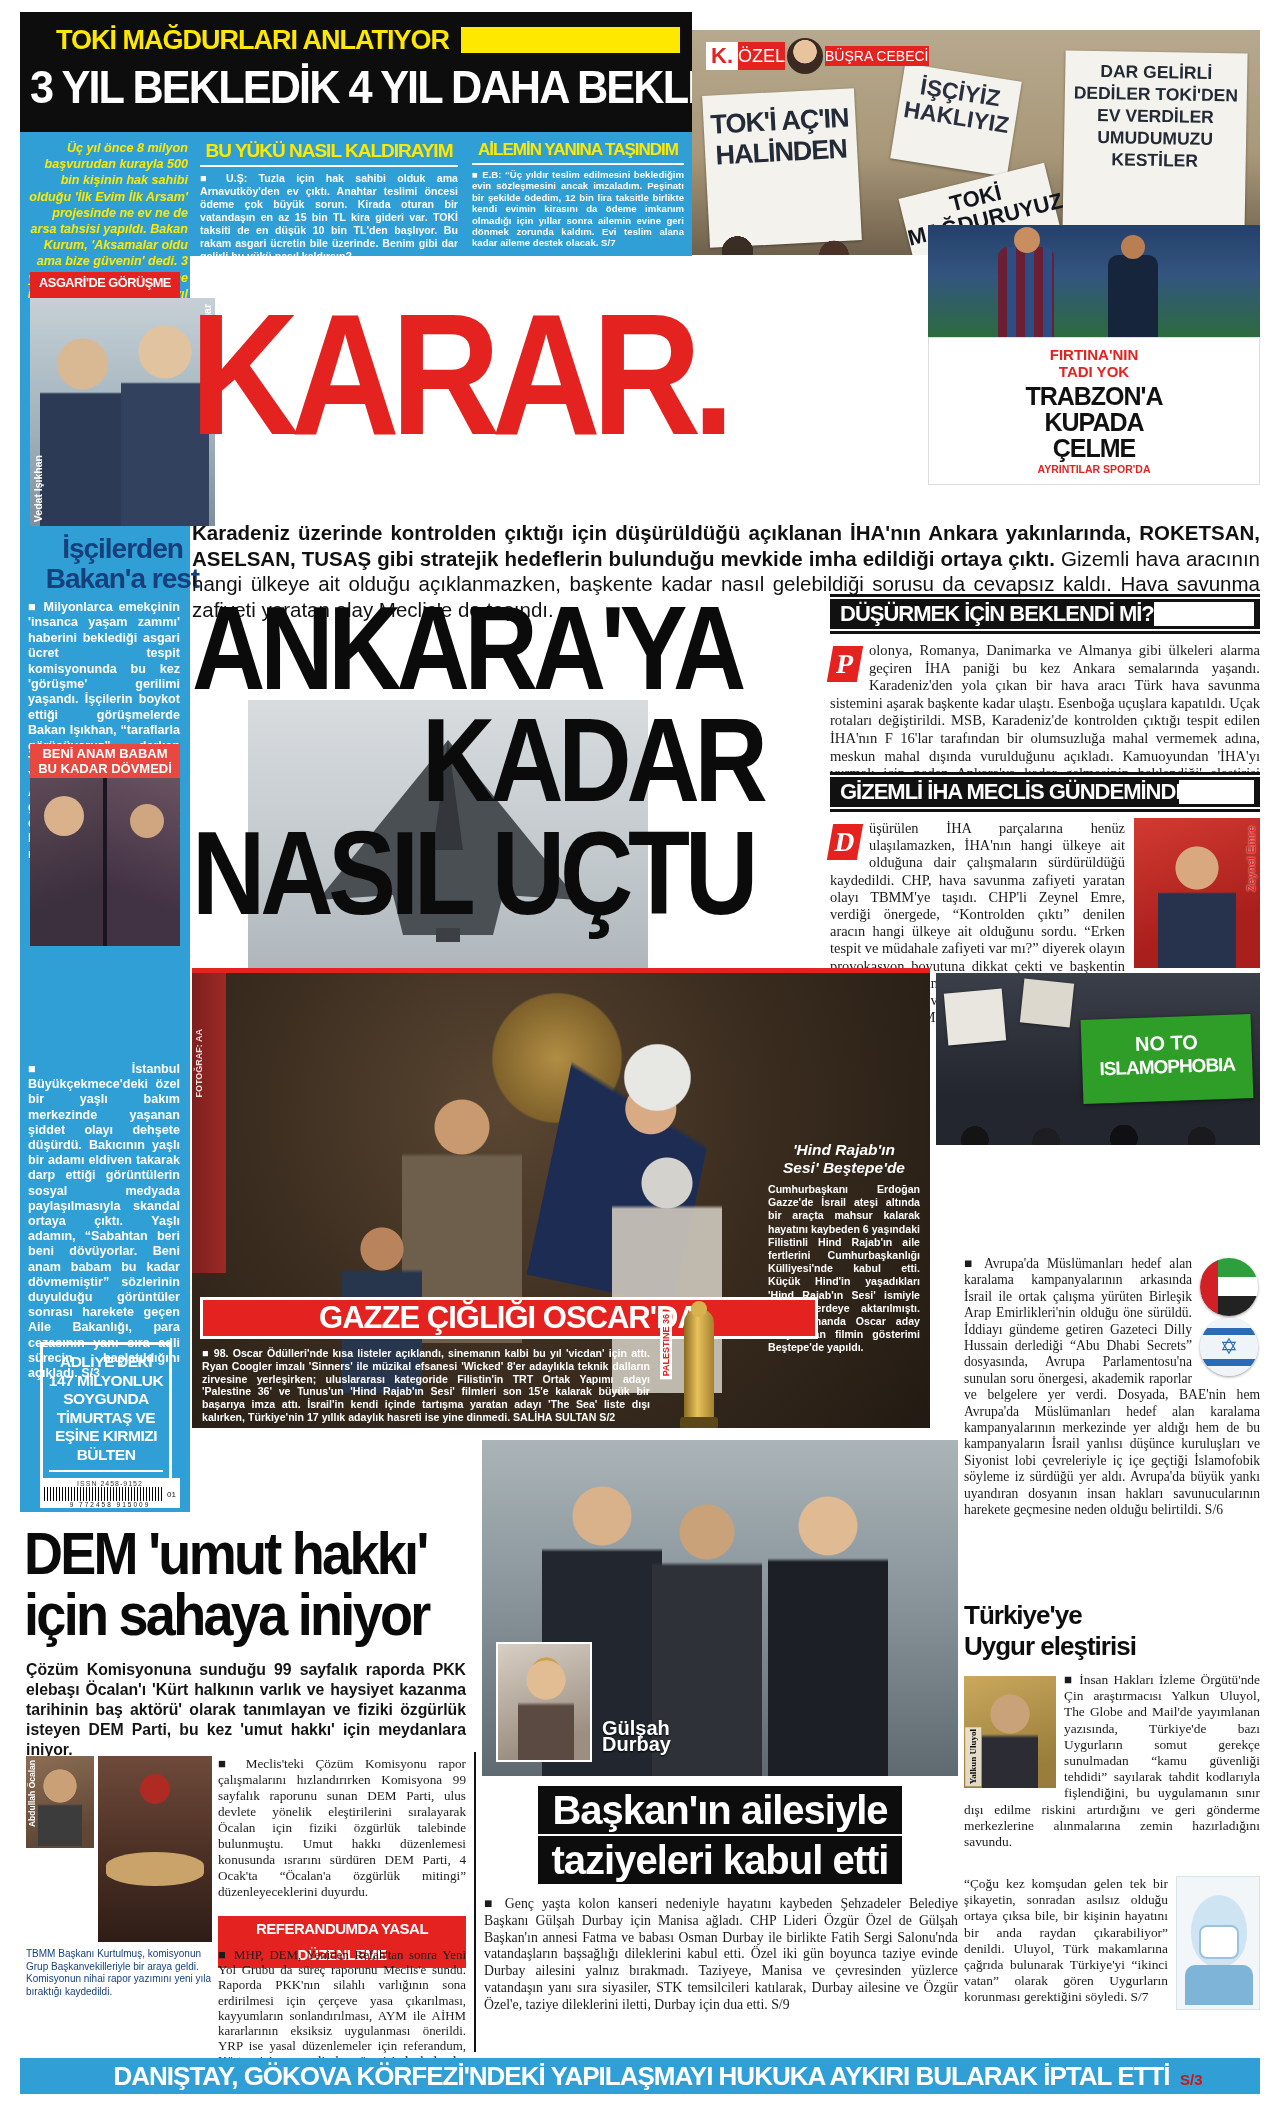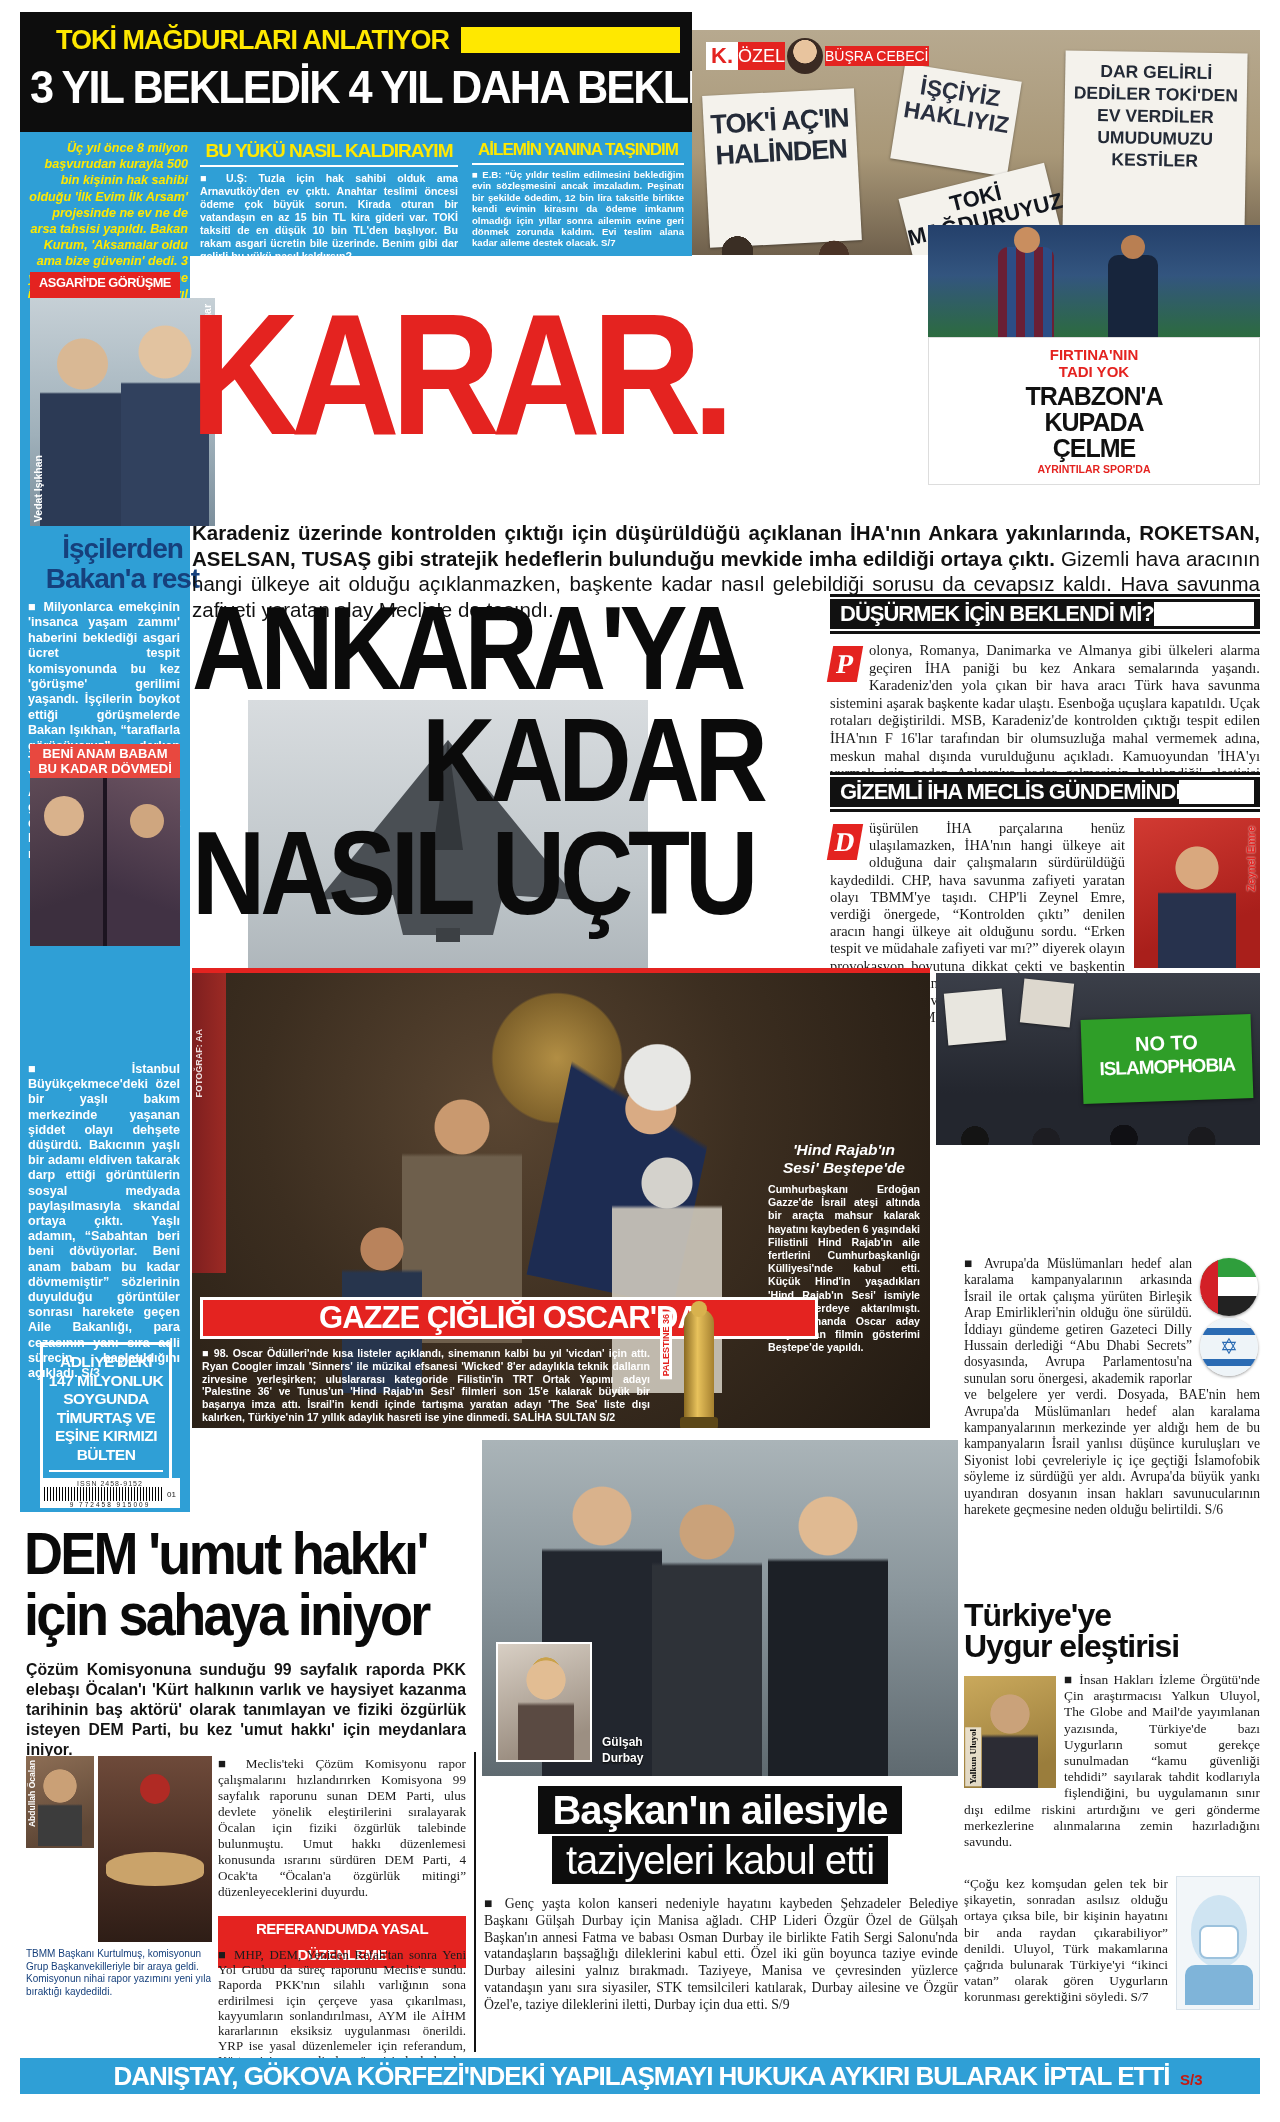--- a/index.html
+++ b/index.html
@@ -204,21 +204,21 @@
   </div>
   <div class="abs serif" style="left:964px;top:1256px;width:296px;font-size:13.6px;line-height:16.4px;">
     <span class="abs" style="position:relative;float:right;width:60px;height:118px;margin:2px 0 4px 8px;">
       <span style="position:absolute;top:0;left:0;width:58px;height:58px;border-radius:50%;overflow:hidden;display:block;background:linear-gradient(180deg,#2f9e3c 0 33%,#fff 33% 66%,#222 66% 100%);box-shadow:0 1px 3px rgba(0,0,0,.4);">
           <span style="position:absolute;left:0;top:0;width:18px;height:100%;background:#d32027;display:block;"></span>
         </span>
       <span style="position:absolute;top:60px;left:0;width:58px;height:58px;border-radius:50%;display:block;background:linear-gradient(180deg,#eef4f8 0 18%,#2b6bb3 18% 30%,#eef4f8 30% 70%,#2b6bb3 70% 82%,#eef4f8 82% 100%);box-shadow:0 1px 3px rgba(0,0,0,.4);text-align:center;color:#2b6bb3;font-size:22px;line-height:58px;">✡</span>
     </span><span>■ Avrupa'da Müslümanları hedef alan karalama kampanyalarının arkasında İsrail ile ortak çalışma yürüten Birleşik Arap Emirlikleri'nin olduğu öne sürüldü. İddiayı gündeme getiren Gazeteci Dilly Hussain derlediği “Abu Dhabi Secrets” dosyasında, Avrupa Parlamentosu'na sunulan soru önergesi, akademik raporlar ve belgelere yer verdi. Dosyada, BAE'nin hem Avrupa'da Müslümanları hedef alan karalama kampanyalarının merkezinde yer aldığı hem de bu kampanyaların İsrail yanlısı düşünce kuruluşları ve Siyonist lobi çevreleriyle iç içe geçtiği İslamofobik söyleme iz sürdüğü yer aldı. Avrupa'da büyük yankı uyandıran dosyanın insan hakları savunucularının harekete geçmesine neden olduğu belirtildi. S/6</span>
   </div>
 
-  <div class="abs" style="left:964px;top:1600px;width:296px;font-weight:bold;font-size:32px;line-height:31px;letter-spacing:-1px;color:#0d0d0d;">
+  <div class="abs" style="left:964px;top:1600px;width:296px;font-weight:bold;font-size:26px;line-height:31px;letter-spacing:-1px;color:#0d0d0d;">
     <div>Türkiye'ye</div>
     <div>Uygur eleştirisi</div>
   </div>
   <div class="abs serif" style="left:964px;top:1672px;width:296px;font-size:13.4px;line-height:16.2px;">
     <span class="ph" style="position:relative;float:left;width:92px;height:112px;margin:4px 8px 2px 0;background:linear-gradient(160deg,#caa95c 0%,#9a7d3c 80%);display:block;">
       <span style="position:absolute;left:18px;top:16px;width:56px;height:96px;background:radial-gradient(circle 20px at 50% 22px,#caa27a 96%,transparent),linear-gradient(180deg,transparent 42px,#2c2c34 46px);display:block;"></span>
       <span class="vl" style="position:absolute;left:1px;bottom:2px;color:#111;font-weight:bold;font-size:9px;background:rgba(255,255,255,.7);padding:2px 0;">Yalkun Uluyol</span>
     </span><span>■ İnsan Hakları İzleme Örgütü'nde Çin araştırmacısı Yalkun Uluyol, The Globe and Mail'de yayımlanan yazısında, Türkiye'de bazı Uygurların somut gerekçe sunulmadan “kamu güvenliği tehdidi” sayılarak tahdit kodlarıyla fişlendiğini, bu uygulamanın sınır dışı edilme riskini artırdığını ve geri gönderme merkezlerine alınmalarına zemin hazırladığını savundu.</span>
   </div>
   <div class="abs serif" style="left:964px;top:1876px;width:204px;font-size:13.4px;line-height:16.2px;">“Çoğu kez komşudan gelen tek bir şikayetin, sonradan asılsız olduğu ortaya çıksa bile, bir kişinin hayatını bir anda raydan çıkarabiliyor” denildi. Uluyol, Türk makamlarına çağrıda bulunarak Türkiye'yi “ikinci vatan” olarak gören Uygurların korunması gerektiğini söyledi. S/7</div>
@@ -250,28 +250,28 @@
 
   <div class="abs" style="left:474px;top:1752px;width:2px;height:300px;background:#111;"></div>
 
   <div class="ph" style="left:482px;top:1440px;width:476px;height:336px;background:linear-gradient(180deg,#aab4b8 0%,#8a969c 45%,#5f6a70 100%);">
     <div style="position:absolute;left:60px;top:40px;width:120px;height:300px;background:radial-gradient(circle 30px at 50% 36px,#d9b28c 96%,transparent),linear-gradient(180deg,transparent 68px,#22262e 72px);"></div>
     <div style="position:absolute;left:170px;top:60px;width:110px;height:280px;background:radial-gradient(circle 28px at 50% 32px,#caa27a 96%,transparent),linear-gradient(180deg,transparent 62px,#2e3238 66px);"></div>
     <div style="position:absolute;right:70px;top:50px;width:120px;height:290px;background:radial-gradient(circle 30px at 50% 36px,#e0ba92 96%,transparent),linear-gradient(180deg,transparent 68px,#1c2026 72px);"></div>
     <div class="abs" style="left:14px;bottom:14px;width:96px;height:120px;background:linear-gradient(160deg,#d8cfc4 0%,#9c8f82 80%);border:2px solid #fff;">
       <div style="position:absolute;left:20px;top:12px;width:56px;height:104px;background:radial-gradient(circle 20px at 50% 24px,#e2bd93 96%,transparent),radial-gradient(circle 24px at 50% 16px,#caa24a 60%,transparent 62%),linear-gradient(180deg,transparent 46px,#5a4a42 50px);"></div>
     </div>
-    <div class="abs w" style="left:120px;bottom:10px;font-weight:bold;font-size:12px;line-height:16px;text-shadow:0 1px 2px #000;">
+    <div class="abs w" style="left:120px;bottom:24px;font-weight:bold;font-size:20px;line-height:16px;text-shadow:0 1px 2px #000;">
       <div>Gülşah</div>
       <div>Durbay</div>
     </div>
   </div>
   <div class="abs" style="left:482px;top:1786px;width:476px;text-align:center;">
     <span style="display:inline-block;background:#0d0d0d;color:#fff;font-weight:900;font-size:40px;line-height:48px;padding:0 14px;letter-spacing:-1px;">Başkan'ın ailesiyle</span>
-    <span style="display:inline-block;background:#0d0d0d;color:#fff;font-weight:400;font-size:40px;line-height:48px;padding:0 14px;letter-spacing:-1px;margin-top:2px;">taziyeleri kabul etti</span>
+    <span style="display:inline-block;background:#0d0d0d;color:#fff;font-weight:700;font-size:40px;line-height:48px;padding:0 14px;letter-spacing:-1px;margin-top:2px;">taziyeleri kabul etti</span>
   </div>
   <div class="abs serif" style="left:484px;top:1896px;width:474px;font-size:13.8px;line-height:16.8px;">■ Genç yaşta kolon kanseri nedeniyle hayatını kaybeden Şehzadeler Belediye Başkanı Gülşah Durbay için Manisa ağladı. CHP Lideri Özgür Özel de Gülşah Başkan'ın annesi Fatma ve babası Osman Durbay ile birlikte Fatih Sergi Salonu'nda vatandaşların başsağlığı dileklerini kabul etti. Özel iki gün boyunca taziye evinde Durbay ailesini yalnız bırakmadı. Taziyeye, Manisa ve çevresinden yüzlerce vatandaşın yanı sıra siyasiler, STK temsilcileri katılarak, Durbay ailesine ve Özgür Özel'e, taziye dileklerini iletti, Durbay için dua etti. S/9</div>
 
   <div class="abs" style="left:20px;top:2058px;width:1240px;height:36px;background:#2f9fd6;text-align:center;padding-left:36px;">
     <span style="color:#fff;font-weight:900;font-size:26px;line-height:36px;letter-spacing:-1px;">DANIŞTAY, GÖKOVA KÖRFEZİ'NDEKİ YAPILAŞMAYI HUKUKA AYKIRI BULARAK İPTAL ETTİ</span>
     <span style="color:#c41a12;font-weight:bold;font-size:15px;margin-left:6px;">S/3</span>
   </div>
 
 </div>
 

